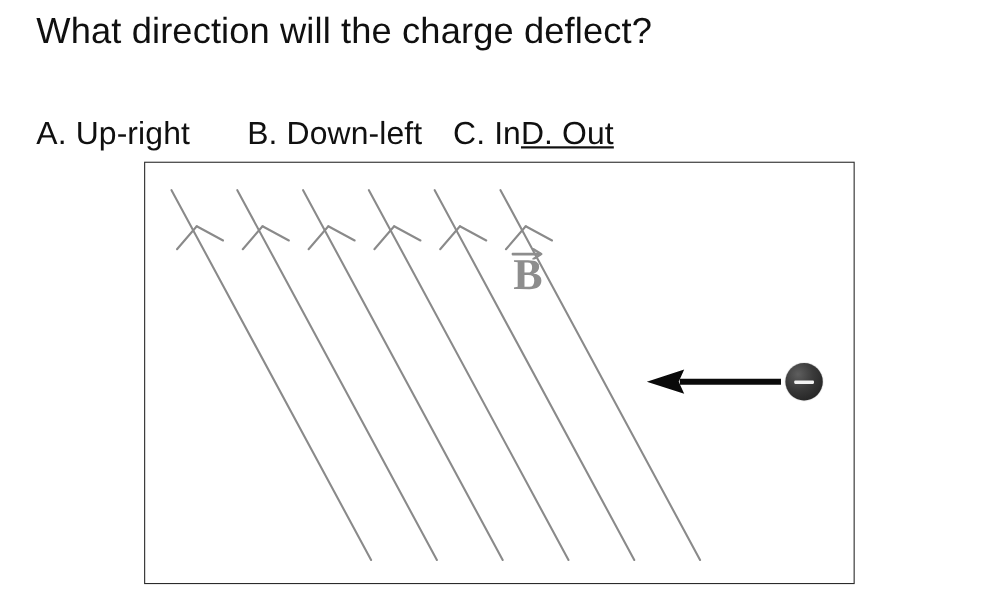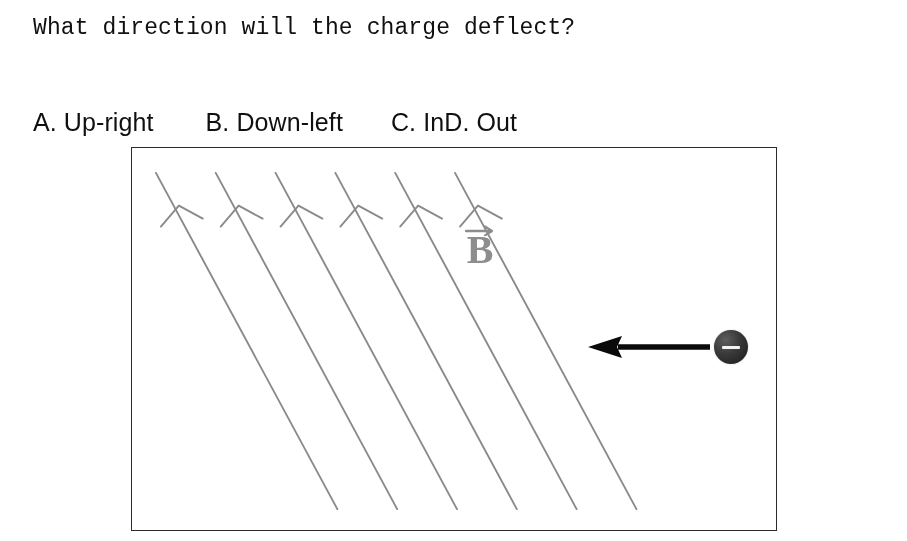--- a/index.html
+++ b/index.html
@@ -13,47 +13,46 @@
     position: relative;
     overflow: hidden;
     font-family: "Liberation Sans", sans-serif;
     color: #000000;
   }
 
   #question-title {
     position: absolute;
     left: 33px;
     top: 13px;
-    font-size: 23px;
+    font-size: 33px;
     line-height: 30px;
     letter-spacing: 0.1px;
     white-space: nowrap;
     color: #101010;
-    font-family: Liberation Mono, monospace;
   }
 
   #options-row {
     position: absolute;
     left: 33px;
     top: 106px;
     height: 32px;
     white-space: nowrap;
   }
   .option {
     display: inline-block;
-    font-size: 25px;
+    font-size: 29px;
     line-height: 32px;
     letter-spacing: 0.1px;
     color: #101010;
     vertical-align: top;
   }
   .option.opt-a { margin-right: 52px; }
-  .option.opt-b { margin-right: 48px; }
+  .option.opt-b { margin-right: 28px; }
   .option.opt-c { }
-  .option.opt-d { margin-right: 16px; }
+  .option.opt-d { margin-right: 16px; text-decoration: underline; }
 
   #diagram-box {
     position: absolute;
     left: 131px;
     top: 147px;
     width: 646px;
     height: 384px;
     box-sizing: border-box;
     border: 1.5px solid #2b2b2b;
     background: #ffffff;

